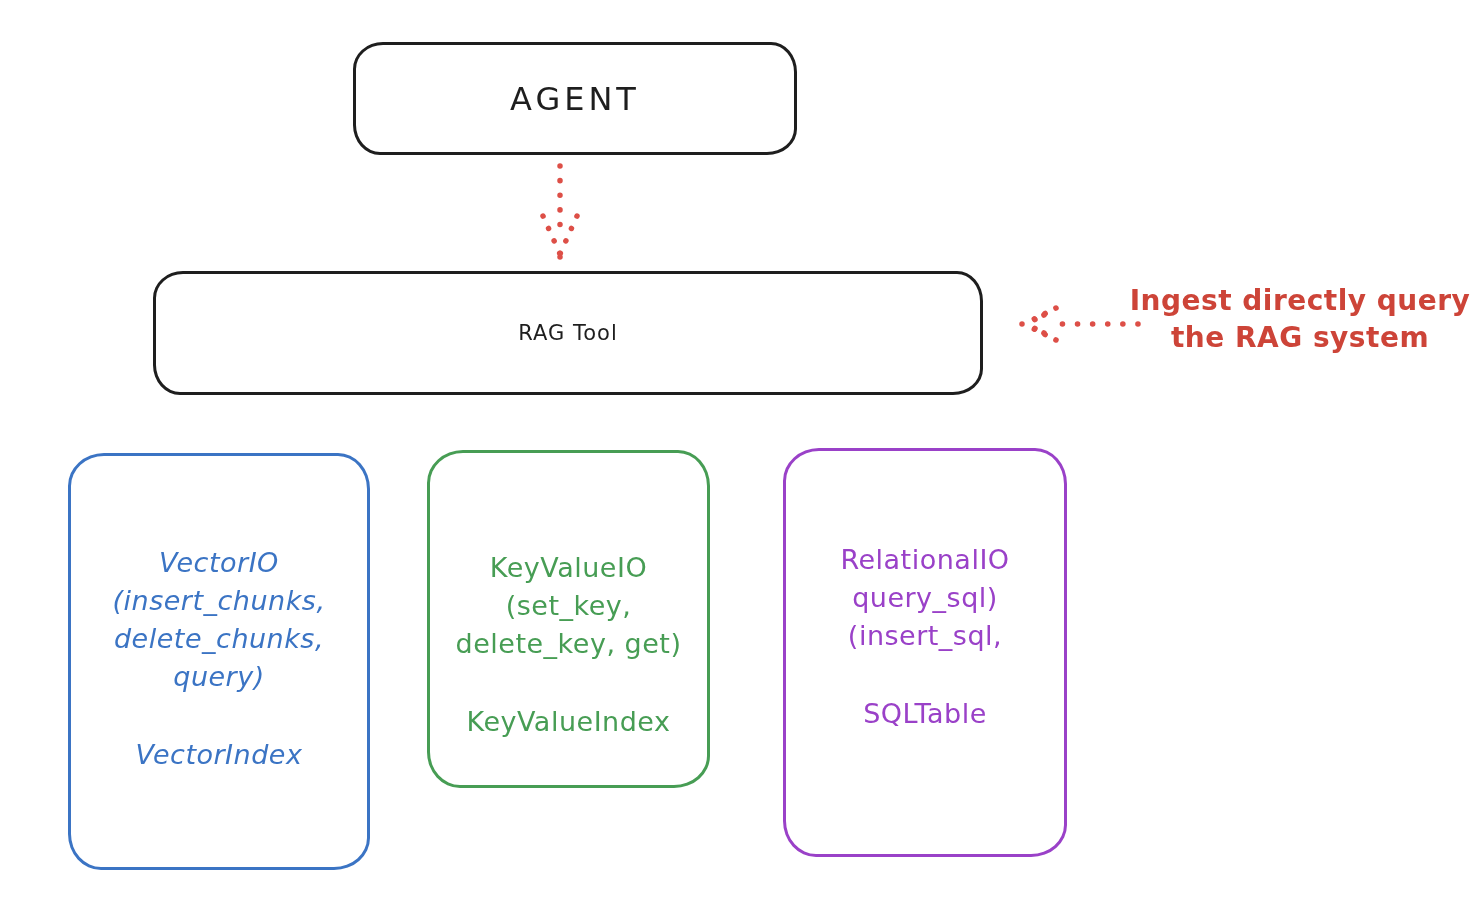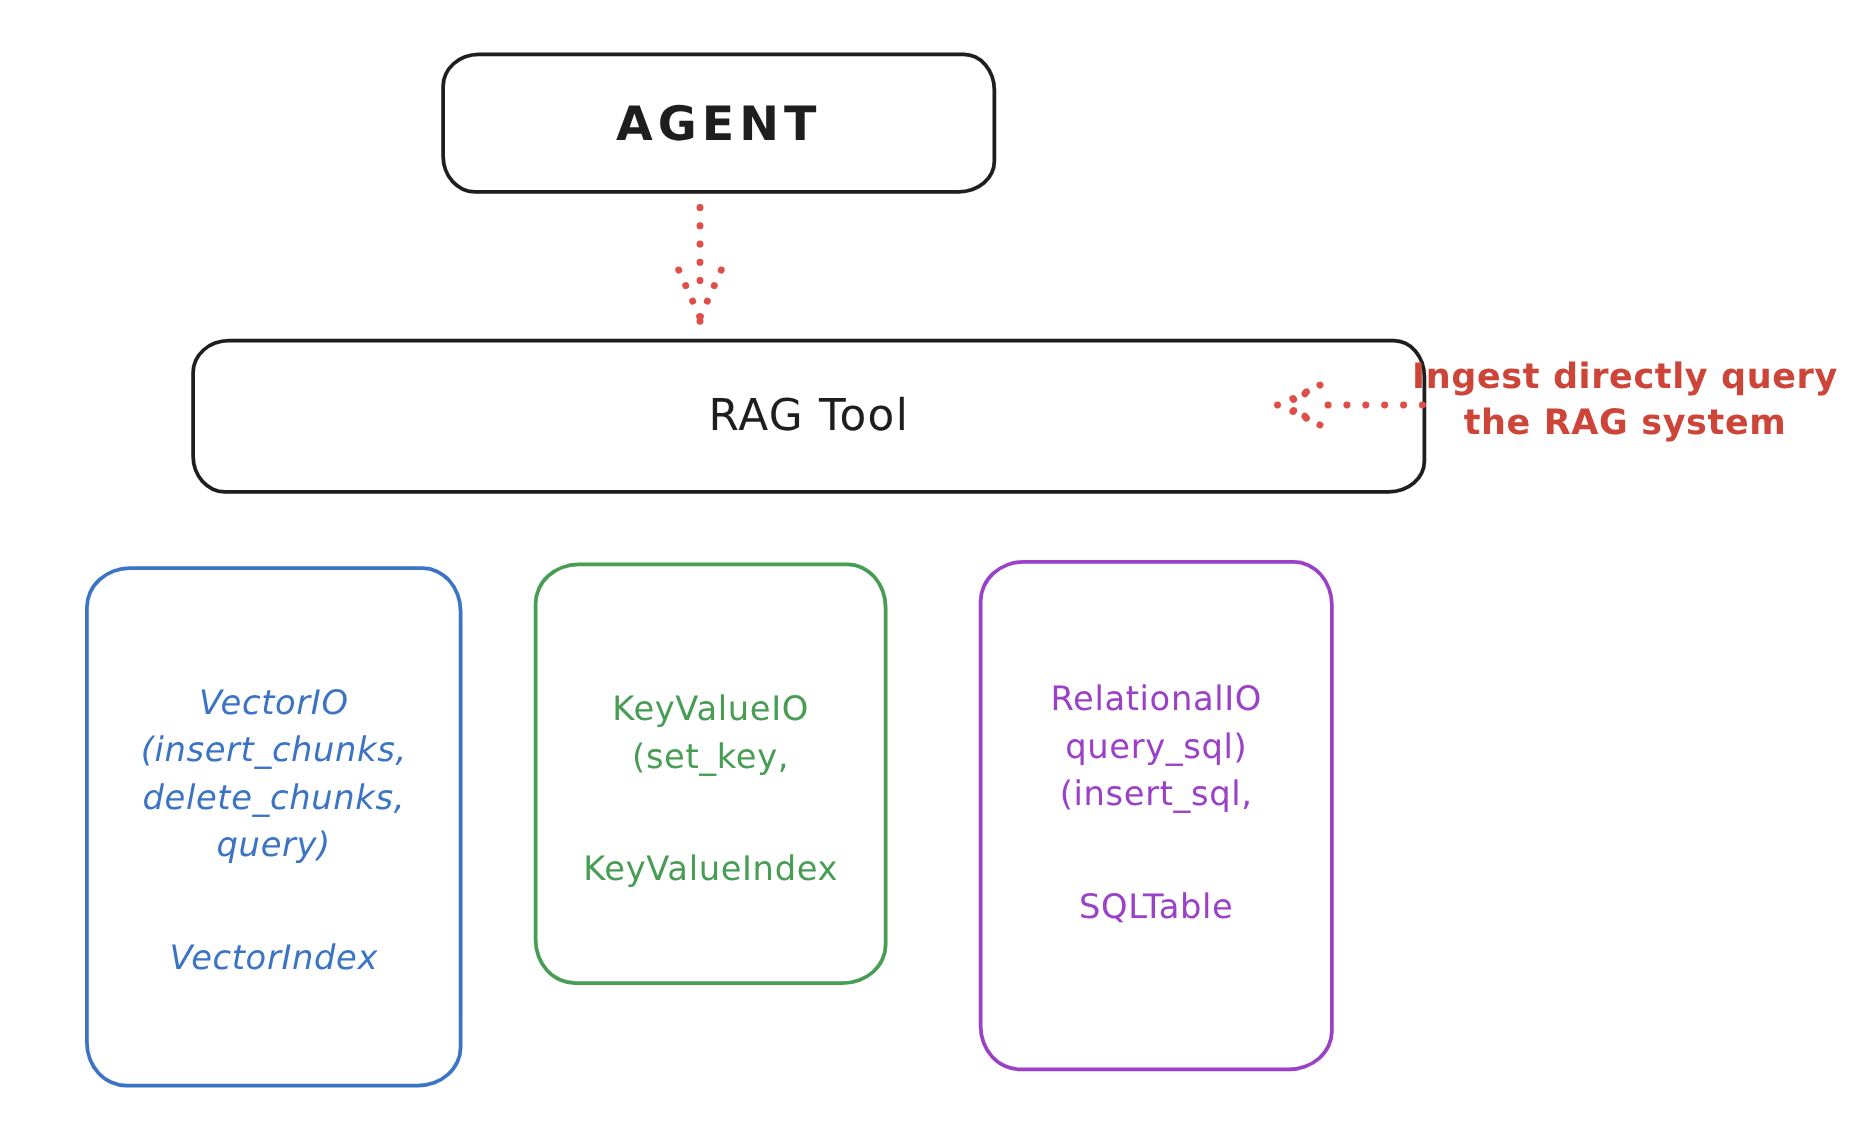--- a/index.html
+++ b/index.html
@@ -17,25 +17,25 @@
     border: 3.5px solid #1e1e1e;
     border-radius: 30px 26px 30px 27px / 27px 30px 26px 30px;
     background: #ffffff;
     display: flex;
     align-items: center;
     justify-content: center;
     color: #1e1e1e;
   }
   .node-agent {
     left: 353px; top: 42px; width: 444px; height: 113px;
-    font-size: 38px; letter-spacing: 4px; font-weight: bold;
+    font-size: 32px; letter-spacing: 4px;
   }
   .node-rag {
-    left: 153px; top: 271px; width: 988px; height: 124px;
-    font-size: 35px; letter-spacing: 1px;
+    left: 153px; top: 271px; width: 830px; height: 124px;
+    font-size: 21px; letter-spacing: 1px;
   }
   
   .arrow { position: absolute; }
   .arrow-down { left: 534px; top: 160px; }
   .arrow-left { left: 1014px; top: 300px; }
   
   .annotation {
     position: absolute;
     left: 1125px; top: 282px; width: 350px;
     color: #cd4438;
@@ -53,21 +53,21 @@
     border-style: solid;
     border-radius: 36px 32px 36px 33px / 33px 36px 32px 36px;
     display: flex;
     flex-direction: column;
     align-items: center;
     text-align: center;
     font-size: 27px;
     line-height: 38px;
     letter-spacing: 0.5px;
   }
-  .iobox .index-label { margin-top: 52px; }
+  .iobox .index-label { margin-top: 40px; }
   .iobox-vector {
     left: 68px; top: 453px; width: 302px; height: 417px;
     border-color: #3b74c4; color: #3b74c4; padding-top: 88px; font-style: italic;
   }
   .iobox-keyvalue {
     left: 427px; top: 450px; width: 283px; height: 338px;
     border-color: #479d54; color: #479d54; padding-top: 96px;
   }
   .iobox-relational {
     left: 783px; top: 448px; width: 284px; height: 409px;
@@ -116,20 +116,21 @@
     <div>VectorIO</div>
     <div>(insert_chunks,</div>
     <div>delete_chunks,</div>
     <div>query)</div>
     <div class="index-label">VectorIndex</div>
   </div>
 
   <div class="iobox iobox-keyvalue">
     <div>KeyValueIO</div>
     <div>(set_key,</div>
+    <div>delete_key, get)</div>
     <div class="index-label">KeyValueIndex</div>
   </div>
 
   <div class="iobox iobox-relational">
     <div>RelationalIO</div>
     <div>query_sql)</div>
     <div>(insert_sql,</div>
     <div class="index-label">SQLTable</div>
   </div>
 

